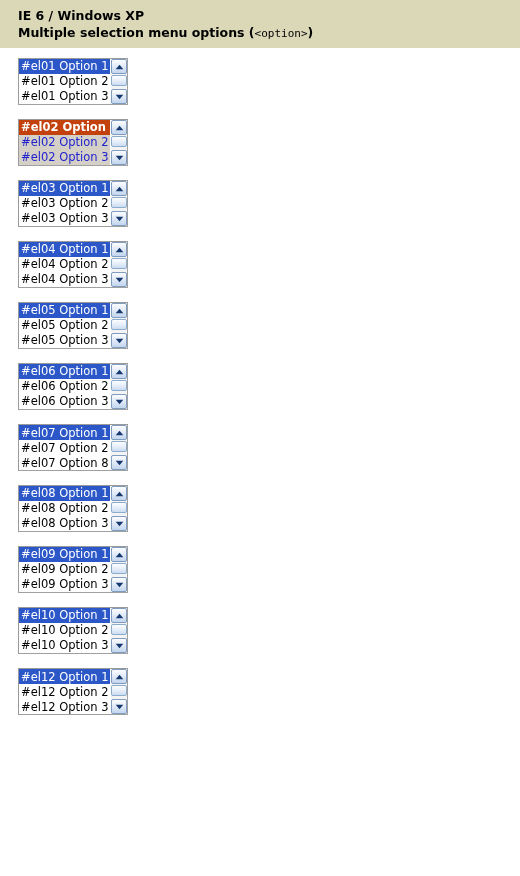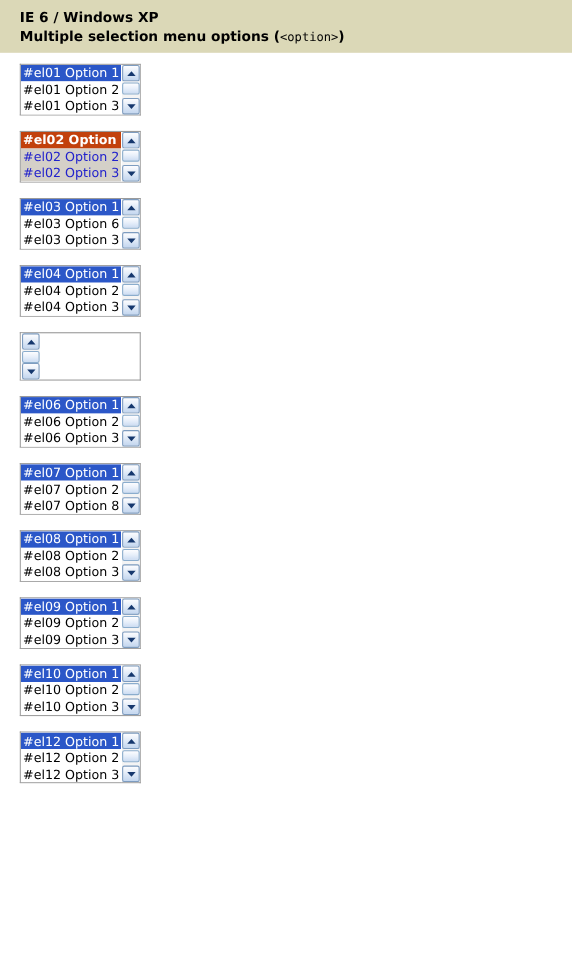--- a/index.html
+++ b/index.html
@@ -197,21 +197,21 @@
             </div>
           </div>
         </div>
       </div>
     </div>
     <div class="select-wrap">
       <div class="xp-select">
         <div class="inner">
           <div class="options">
             <div class="xp-option selected">#el03 Option 1</div>
-            <div class="xp-option">#el03 Option 6</div>
+            <div class="xp-option">#el03 Option 2</div>
             <div class="xp-option">#el03 Option 3</div>
           </div>
           <div class="xp-scrollbar">
             <div class="sb-btn sb-up">
               <svg width="9" height="6" viewBox="0 0 9 6">
                 <path d="M4.5 0.8 L8.3 5.2 L0.7 5.2 Z" fill="#16386e"></path>
               </svg>
             </div>
             <div class="sb-track">
               <div class="sb-thumb"></div>
@@ -247,20 +247,25 @@
                 <path d="M4.5 5.2 L0.7 0.8 L8.3 0.8 Z" fill="#16386e"></path>
               </svg>
             </div>
           </div>
         </div>
       </div>
     </div>
     <div class="select-wrap">
       <div class="xp-select">
         <div class="inner">
+          <div class="options">
+            <div class="xp-option selected">#el05 Option 1</div>
+            <div class="xp-option">#el05 Option 2</div>
+            <div class="xp-option">#el05 Option 3</div>
+          </div>
           <div class="xp-scrollbar">
             <div class="sb-btn sb-up">
               <svg width="9" height="6" viewBox="0 0 9 6">
                 <path d="M4.5 0.8 L8.3 5.2 L0.7 5.2 Z" fill="#16386e"></path>
               </svg>
             </div>
             <div class="sb-track">
               <div class="sb-thumb"></div>
             </div>
             <div class="sb-btn sb-down">

